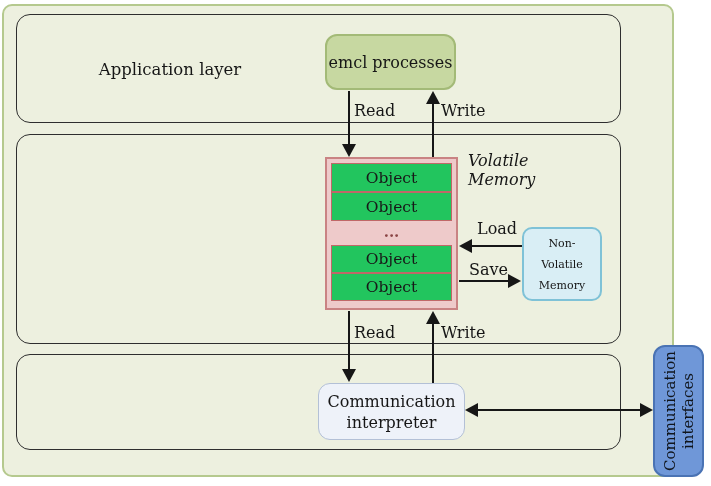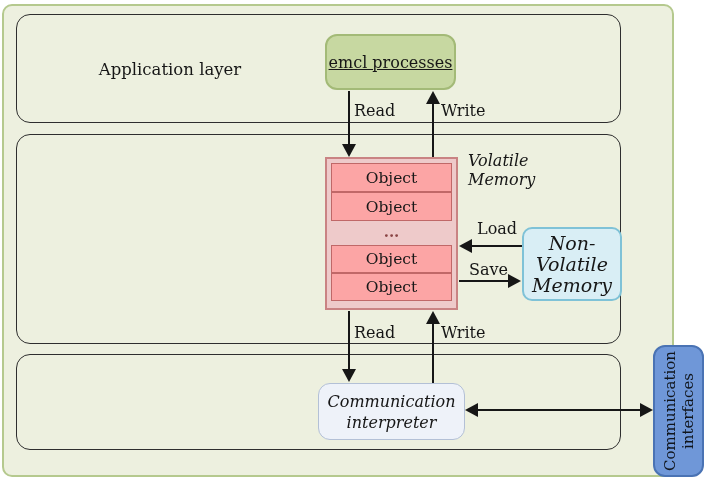--- a/index.html
+++ b/index.html
@@ -26,56 +26,55 @@
     font-size:16.5px;text-align:center;white-space:nowrap;
   }
   .lbl-app{left:55px;top:60px;width:230px;}
   .lbl-od{left:55px;top:229px;width:230px;}
   .lbl-comm{left:40px;top:393px;width:225px;}
   .emcl-box{
     left:325px;top:34px;width:131px;height:56px;
     background:#c7d8a1;border:2px solid #a3ba77;border-radius:12px;
     display:flex;align-items:center;justify-content:center;
     font-size:16px;
-    text-decoration:underline;
   }
   .stack-box{
     left:325px;top:157px;width:133px;height:153px;
     background:#eecaca;border:2px solid #c98383;
   }
   .obj-row{
     position:absolute;left:4px;width:121px;
-    background:#fca5a5;border:1.5px solid #c06868;
+    background:#22c55e;border:1.5px solid #c06868;
     display:flex;align-items:center;justify-content:center;
     font-size:15.5px;color:#181818;
   }
   .obj-r1{top:4px;height:29px;}
   .obj-r2{top:33px;height:29px;}
   .obj-dots{
     position:absolute;left:4px;top:62px;width:121px;height:22px;
     display:flex;align-items:center;justify-content:center;
     color:#8a4444;font-weight:bold;font-size:15px;background:transparent;border:none;
   }
   .obj-r3{top:86px;height:28px;}
   .obj-r4{top:114px;height:28px;}
   .volatile-label{
     left:468px;top:151px;font-style:italic;font-size:16px;line-height:19px;
     white-space:pre-line;
   }
   .nvm-box{
-    left:522px;top:227px;width:100px;height:74px;
+    left:522px;top:227px;width:80px;height:74px;
     background:#d9eef5;border:2px solid #7fc2d7;border-radius:10px;
     display:flex;align-items:center;justify-content:center;text-align:center;
-    font-size:19px;line-height:21px;white-space:pre-line;font-style:italic;
+    font-size:11px;line-height:21px;white-space:pre-line;
   }
   .interp-box{
     left:318px;top:383px;width:147px;height:57px;
     background:#eef2f9;border:1.5px solid #b3c0d6;border-radius:12px;
     display:flex;align-items:center;justify-content:center;text-align:center;
-    font-size:16px;line-height:21px;white-space:pre-line;font-style:italic;
+    font-size:16px;line-height:21px;white-space:pre-line;
   }
   .ifaces-box{
     left:653px;top:345px;width:51px;height:132px;
     background:#6f97d8;border:2px solid #4a73b4;border-radius:12px;
   }
   .ifaces-text{
     position:absolute;left:50%;top:50%;
     transform:translate(-50%,-50%) rotate(-90deg);
     width:130px;text-align:center;font-size:15px;line-height:18px;
     white-space:pre-line;color:#10151c;

